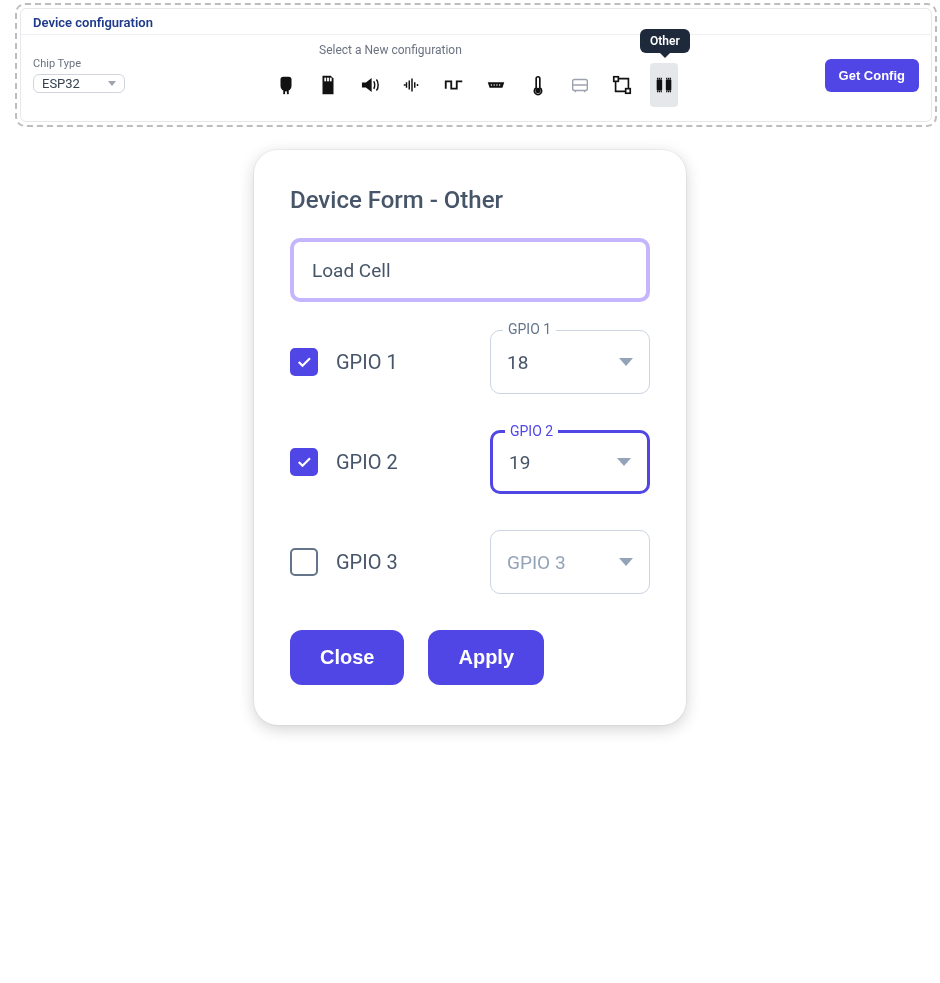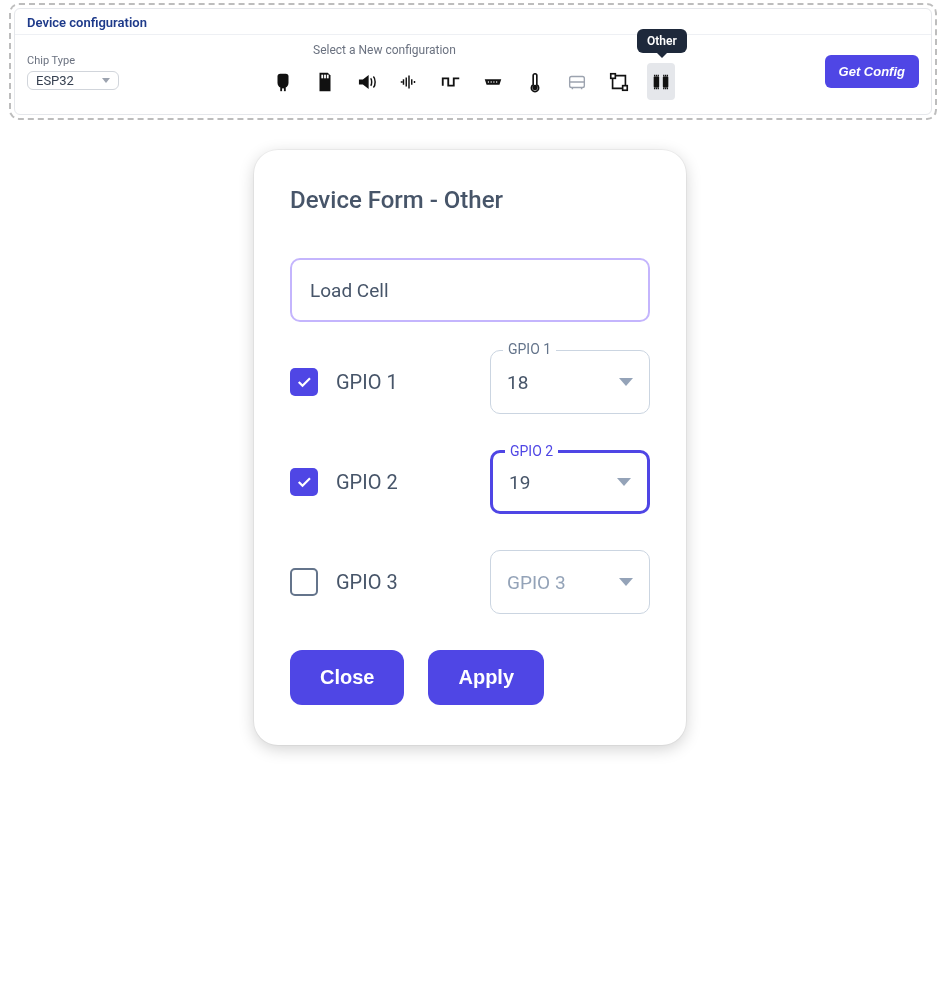--- a/index.html
+++ b/index.html
@@ -7,21 +7,21 @@
     font-family: -apple-system, BlinkMacSystemFont, "Segoe UI", Roboto, Arial, sans-serif;
     background: #fff;
     width: 940px;
     height: 983px;
     position: relative;
   }
 
   
   .top-panel {
     position: relative;
-    margin: 8px 8px 0 14px;
+    margin: 8px 8px 0 20px;
     border: 1px solid #e5e7eb;
     border-radius: 6px;
     background: #fff;
   }
   .top-panel::before {
     content: "";
     position: absolute;
     inset: -6px;
     border: 2px dashed #bdbdbd;
     border-radius: 10px;
@@ -67,21 +67,21 @@
     align-items: center;
   }
   .config-label {
     font-size: 12px; color: #6b7280;
     margin-bottom: 6px;
     align-self: flex-start;
     margin-left: 180px;
   }
   .icon-row { display: flex; gap: 14px; align-items: center; position: relative; }
   .cfg-btn {
-    width: 28px; height: 37px;
+    width: 28px; height: 44px;
     display: flex; align-items: center; justify-content: center;
     border-radius: 4px; cursor: pointer;
     color: #111;
   }
   .cfg-btn.selected { background: #e5e7eb; }
   .cfg-btn svg { width: 22px; height: 22px; }
 
   .tooltip {
     position: absolute;
     top: -34px; right: -12px;
@@ -97,41 +97,40 @@
     border-right: 5px solid transparent;
     border-top: 5px solid #1e293b;
   }
 
   .get-config-btn {
     flex: 0 0 auto;
     background: #4f46e5; color: #fff;
     border: none; border-radius: 6px;
     padding: 9px 14px; font-size: 13px; font-weight: 600;
     cursor: pointer;
-    font-style: italic;
   }
 
   
   .dialog {
     position: absolute;
     left: 254px; top: 150px;
     width: 432px;
     background: #fff;
     border-radius: 24px;
     box-shadow: 0 4px 16px rgba(0,0,0,0.18), 0 0 0 1px rgba(0,0,0,0.04);
     padding: 36px 36px 40px 36px;
   }
   .dialog-title {
     font-size: 24px; color: #475569; font-weight: 500;
-    margin-bottom: 44px;
+    margin-bottom: 24px;
   }
 
   .field {
     position: relative;
-    border: 2px solid #c4b5fd;
+    border: 4px solid #c4b5fd;
     border-radius: 10px;
     height: 64px;
     display: flex; align-items: center;
     padding: 0 18px;
     margin-bottom: 28px;
     font-size: 19px; color: #475569;
     cursor: pointer;
   }
   .field .float-label {
     position: absolute;

